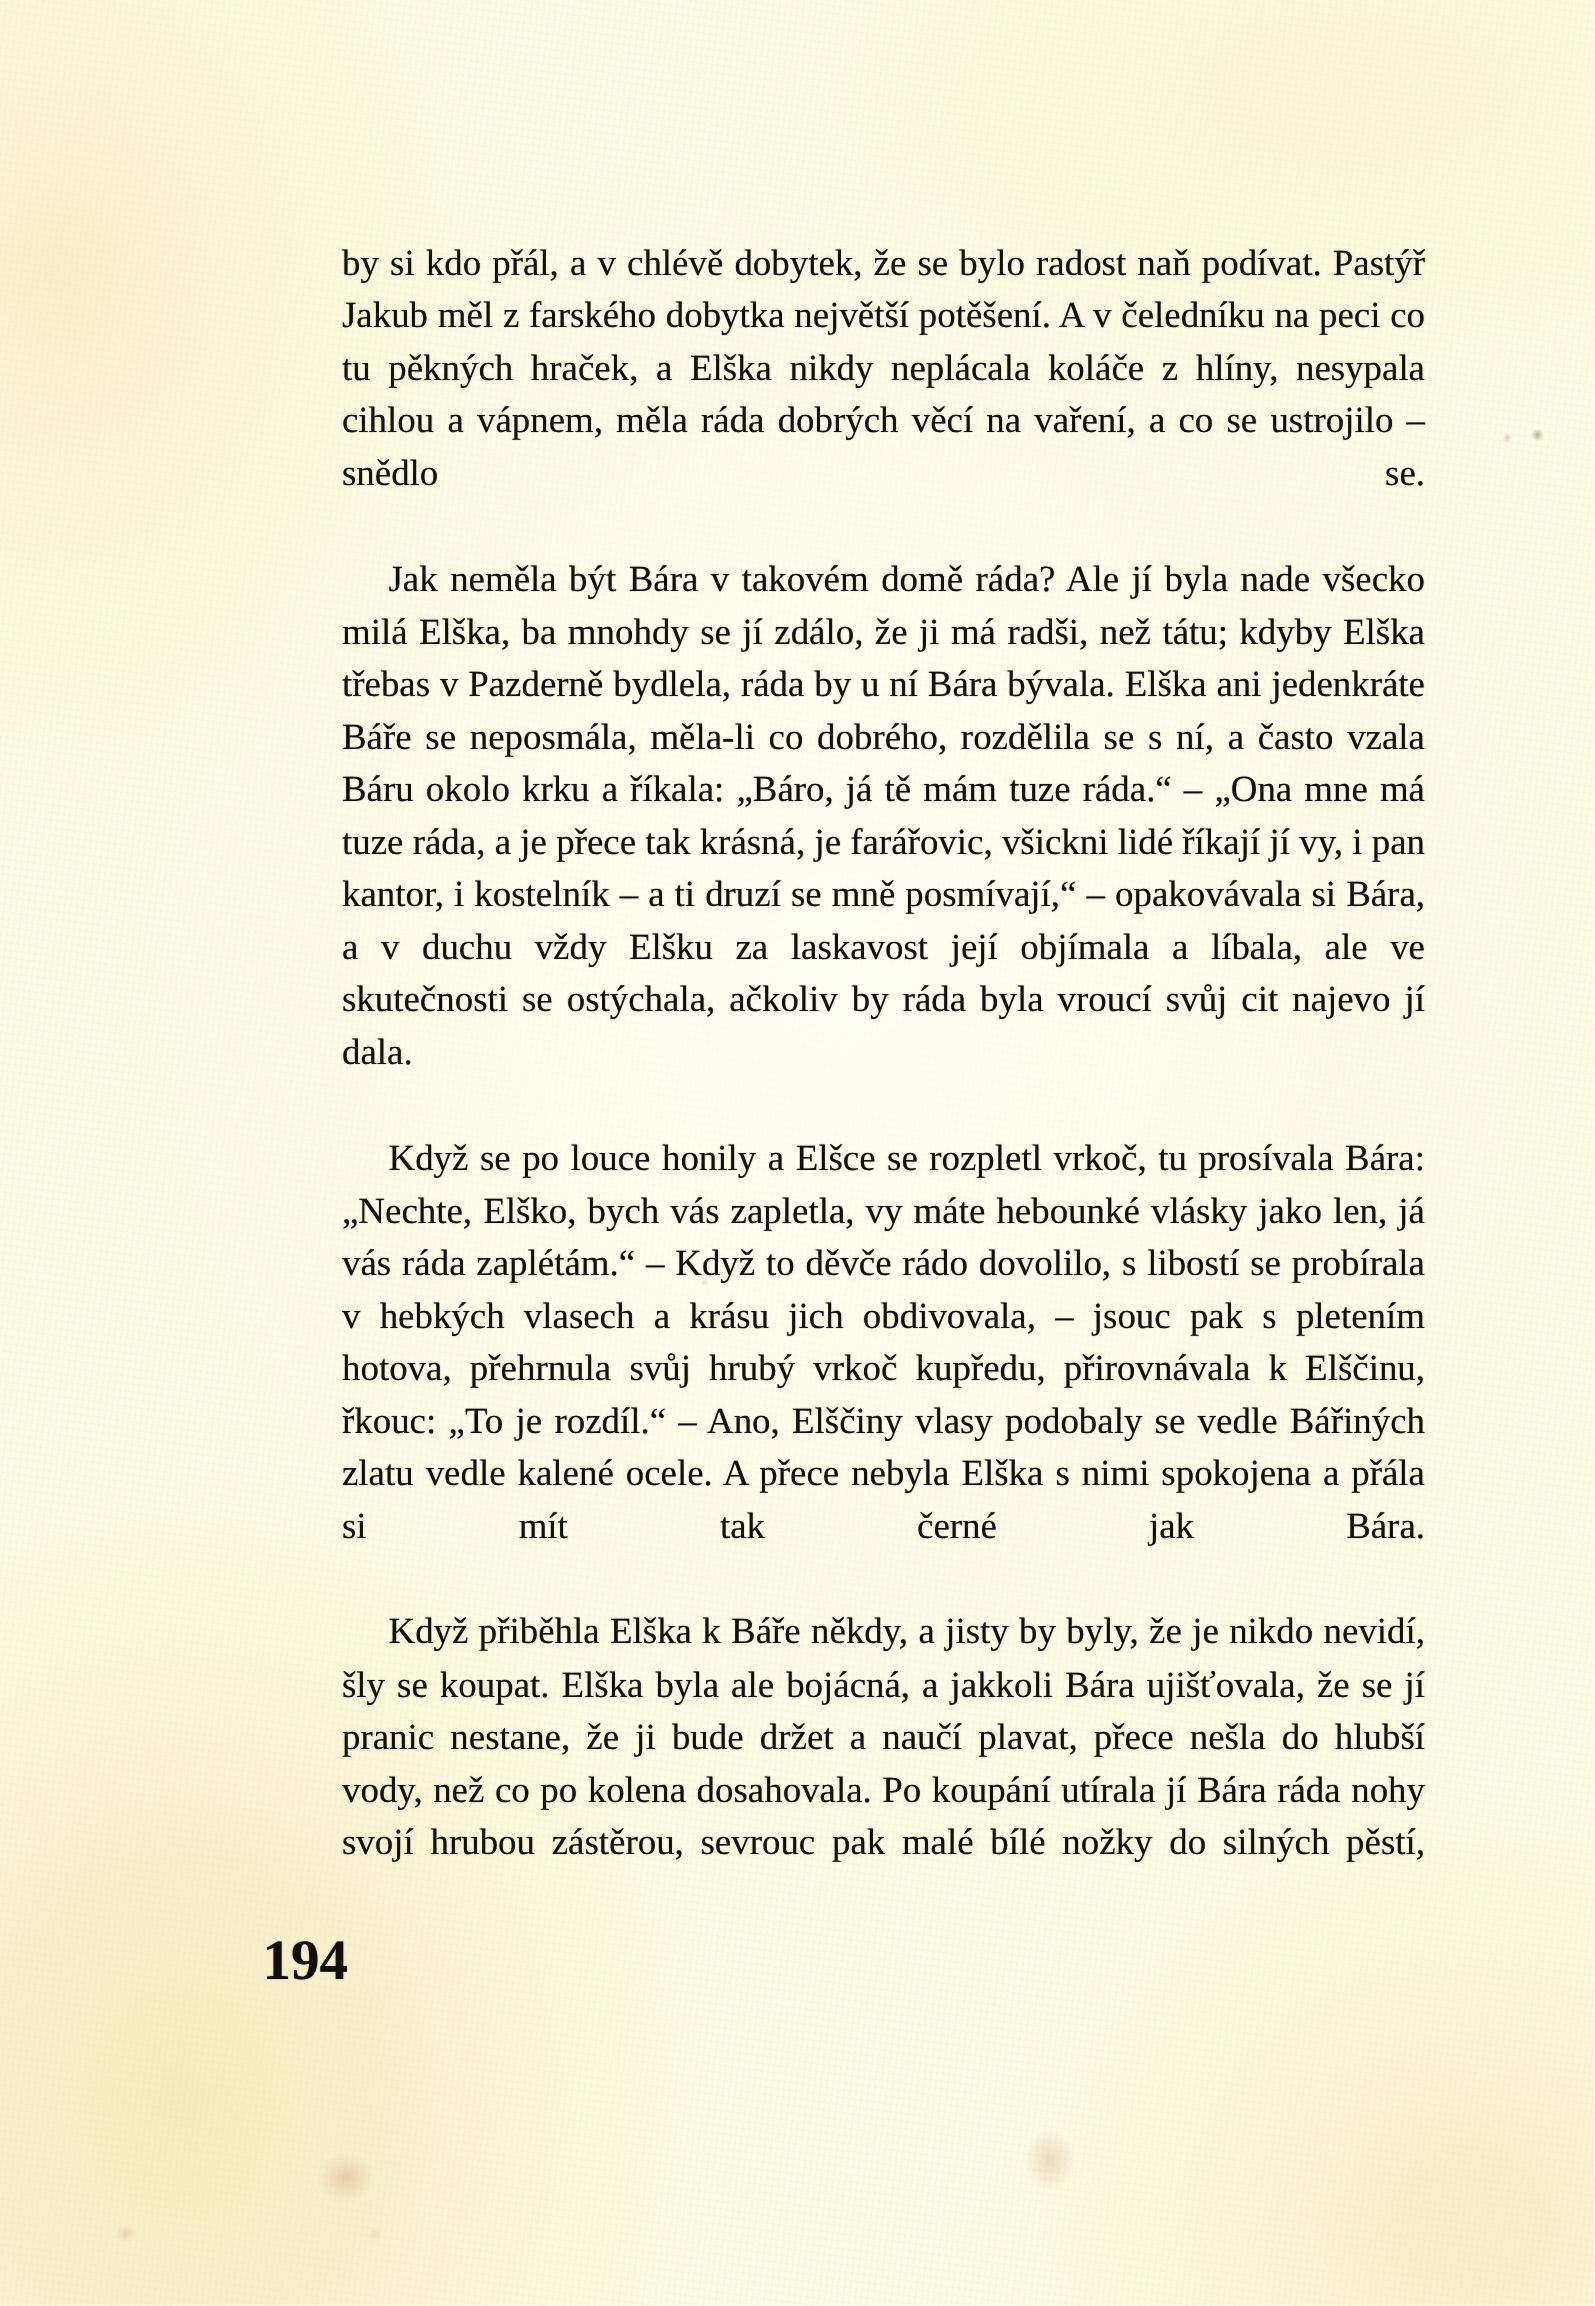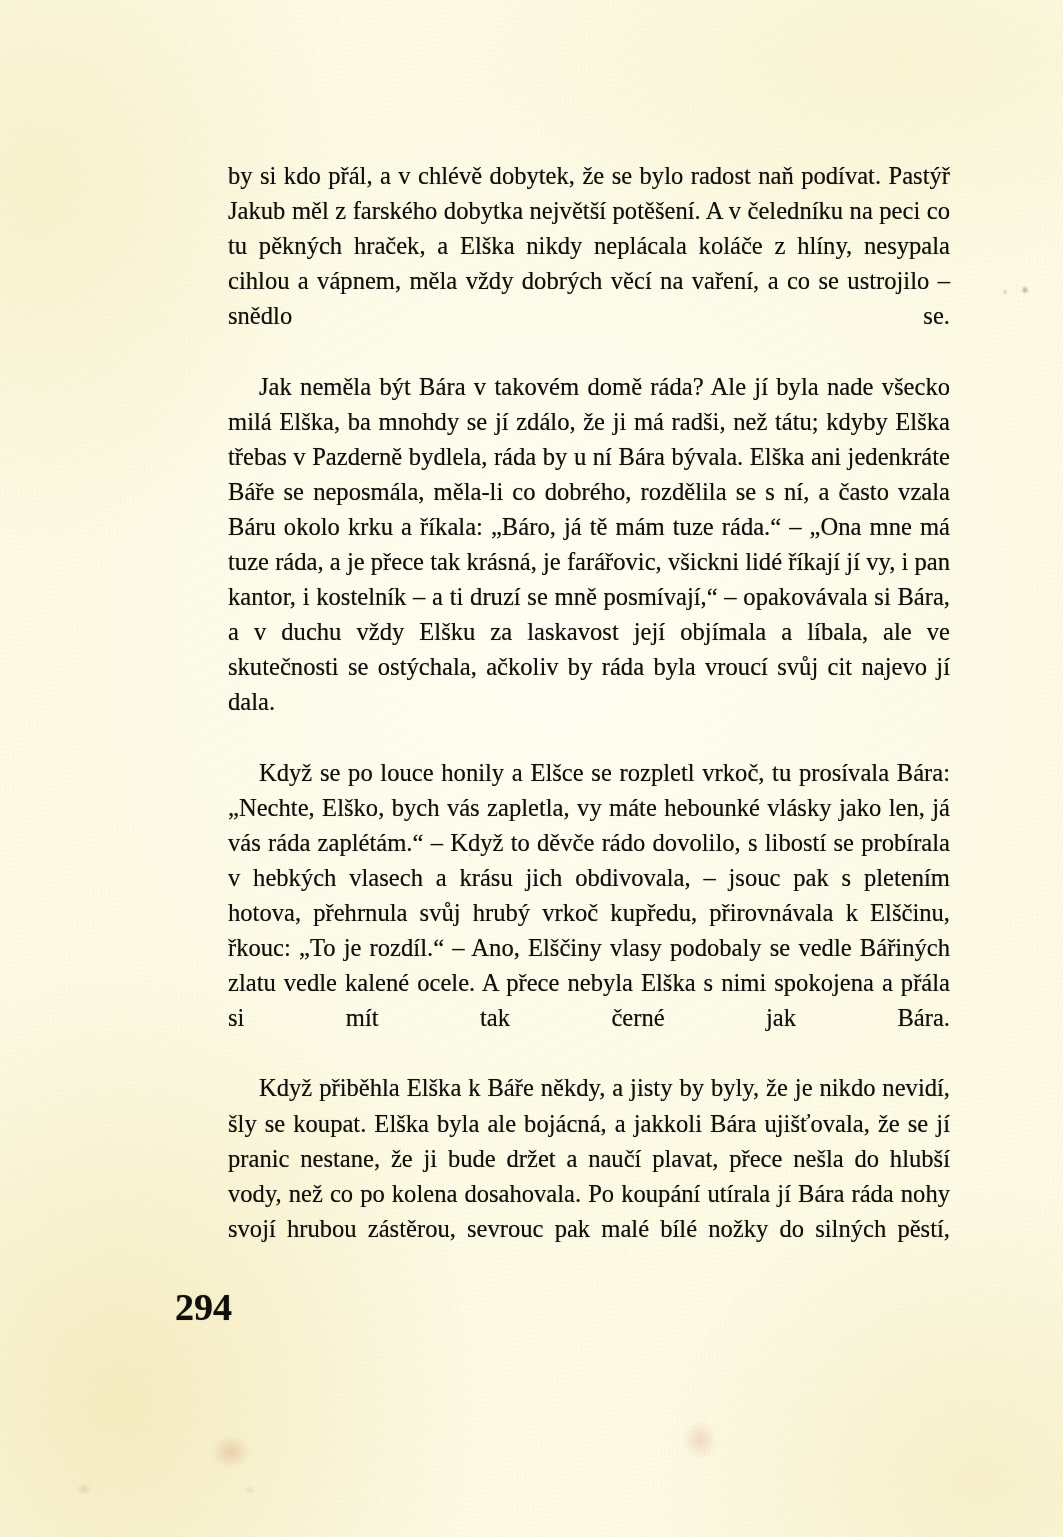--- a/index.html
+++ b/index.html
@@ -80,21 +80,21 @@
     color: #100f0c;
     text-shadow: 0 0 0.8px rgba(20,18,12,0.6);
   }
 </style>
 </head>
 <body>
 
 <div class="page">
 
   <div class="text-block">
-    <p class="para first">by si kdo přál, a v chlévě dobytek, že se bylo radost naň podívat. Pastýř Jakub měl z farského dobytka největší potěšení. A v čeledníku na peci co tu pěkných hraček, a Elška nikdy neplácala koláče z hlíny, nesypala cihlou a vápnem, měla vždy dobrých věcí na vaření, a co se ustrojilo – snědlo se.</p>
+    <p class="para first">by si kdo přál, a v chlévě dobytek, že se bylo radost naň podívat. Pastýř Jakub měl z farského dobytka největší potěšení. A v čeledníku na peci co tu pěkných hraček, a Elška nikdy neplácala koláče z hlíny, nesypala cihlou a vápnem, měla ráda dobrých věcí na vaření, a co se ustrojilo – snědlo se.</p>
     <p class="para">Jak neměla být Bára v takovém domě ráda? Ale jí byla nade všecko milá Elška, ba mnohdy se jí zdálo, že ji má radši, než tátu; kdyby Elška třebas v Pazderně bydlela, ráda by u ní Bára bývala. Elška ani jedenkráte Báře se neposmála, měla-li co dobrého, rozdělila se s ní, a často vzala Báru okolo krku a říkala: „Báro, já tě mám tuze ráda.“ – „Ona mne má tuze ráda, a je přece tak krásná, je farářovic, všickni lidé říkají jí vy, i pan kantor, i kostelník – a ti druzí se mně posmívají,“ – opakovávala si Bára, a v duchu vždy Elšku za laskavost její objímala a líbala, ale ve skutečnosti se ostýchala, ačkoliv by ráda byla vroucí svůj cit najevo jí dala.</p>
     <p class="para">Když se po louce honily a Elšce se rozpletl vrkoč, tu prosívala Bára: „Nechte, Elško, bych vás zapletla, vy máte hebounké vlásky jako len, já vás ráda zaplétám.“ – Když to děvče rádo dovolilo, s libostí se probírala v hebkých vlasech a krásu jich obdivovala, – jsouc pak s pletením hotova, přehrnula svůj hrubý vrkoč kupředu, přirovnávala k Elščinu, řkouc: „To je rozdíl.“ – Ano, Elščiny vlasy podobaly se vedle Bářiných zlatu vedle kalené ocele. A přece nebyla Elška s nimi spokojena a přála si mít tak černé jak Bára.</p>
     <p class="para">Když přiběhla Elška k Báře někdy, a jisty by byly, že je nikdo nevidí, šly se koupat. Elška byla ale bojácná, a jakkoli Bára ujišťovala, že se jí pranic nestane, že ji bude držet a naučí plavat, přece nešla do hlubší vody, než co po kolena dosahovala. Po koupání utírala jí Bára ráda nohy svojí hrubou zástěrou, sevrouc pak malé bílé nožky do silných pěstí,</p>
   </div>
 
-  <div class="page-number">294</div>
+  <div class="page-number">194</div>
 
 </div>
 
 </body></html>

